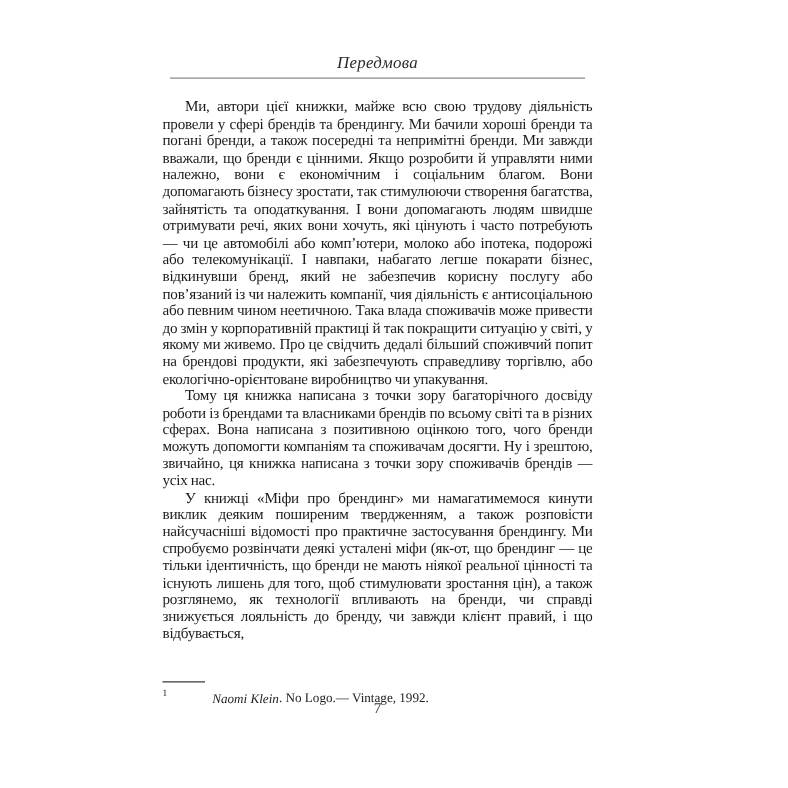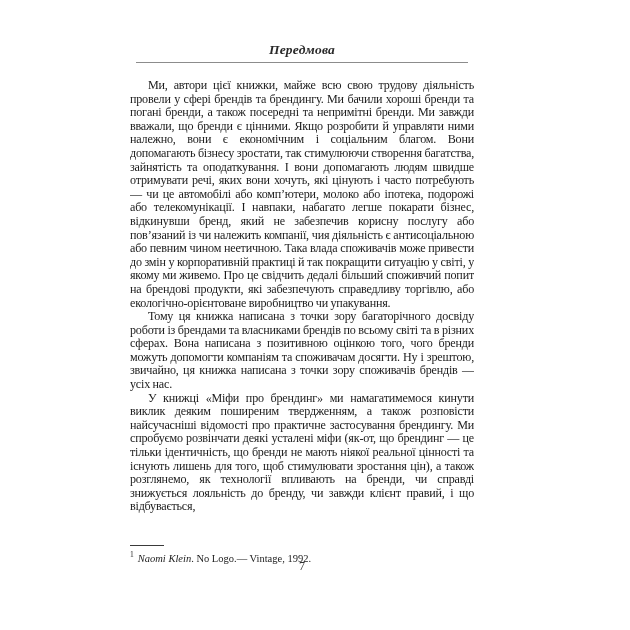--- a/index.html
+++ b/index.html
@@ -19,21 +19,20 @@
   .running-head {
     position: absolute;
     top: 42px;
     left: 130px;
     width: 344px;
     text-align: center;
     font-style: italic;
     font-size: 13.5px;
     color: #2a2a2a;
     letter-spacing: 0.2px;
-    font-weight: bold;
   }
   .head-rule {
     position: absolute;
     top: 62px;
     left: 136px;
     width: 332px;
     height: 0;
     border-top: 1px solid #8c8c8c;
   }
   .body-text {
@@ -76,20 +75,21 @@
     font-size: 10.5px;
     line-height: 12px;
     color: #222222;
   }
   .footnote sup {
     font-size: 7.5px;
     margin-right: 4px;
   }
   .fn-author {
     font-style: italic;
+    margin-left: 32px;
   }
   .page-number {
     position: absolute;
     top: 559px;
     left: 130px;
     width: 344px;
     text-align: center;
     font-size: 12px;
     color: #333333;
   }

